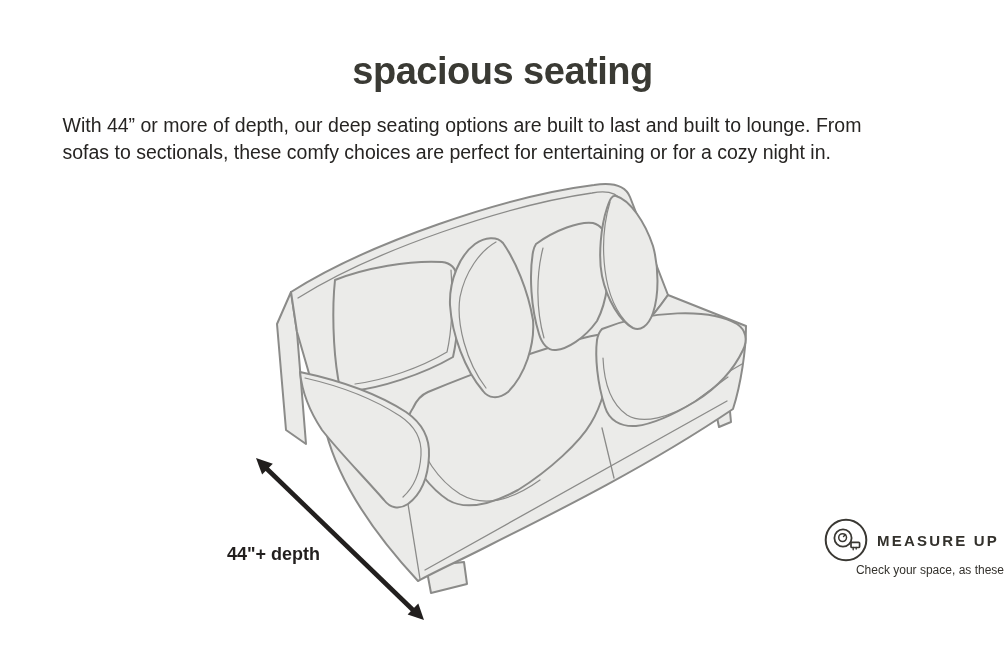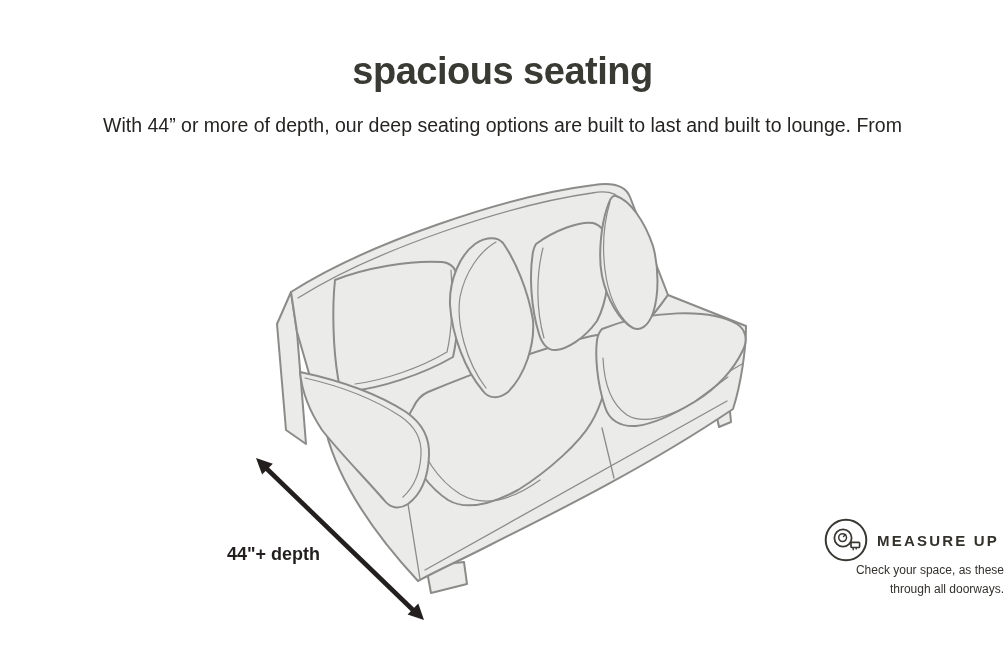--- a/index.html
+++ b/index.html
@@ -14,21 +14,20 @@
     position:absolute;top:49px;left:0;width:1005px;
     text-align:center;
     font-size:38px;line-height:44px;font-weight:700;
     letter-spacing:-0.5px;
     color:#3a3a34;
   }
   .subtitle{
     position:absolute;top:112px;left:50%;
     transform:translateX(-50%);
     width:880px;
-    text-align:center;
     font-size:19.5px;line-height:27px;
     color:#262422;
   }
   .subtitle span{display:block;}
   .scene{position:absolute;left:0;top:0;width:1005px;height:671px;}
   .depth-label{
     position:absolute;left:227px;top:544px;
     font-size:18px;font-weight:700;
     color:#221f1e;
     white-space:nowrap;
@@ -54,20 +53,21 @@
 </style>
 </head>
 <body>
 
 <div class="page">
 
   <div class="title">spacious seating</div>
 
   <div class="subtitle">
     <span>With 44” or more of depth, our deep seating options are built to last and built to lounge. From</span>
+    <span>sofas to sectionals, these comfy choices are perfect for entertaining or for a cozy night in.</span>
   </div>
 
   <svg class="scene" viewBox="0 0 1005 671" xmlns="http://www.w3.org/2000/svg">
     <g transform="translate(250,180)" fill="#ebebe9" stroke="#8b8b89" stroke-width="2" stroke-linejoin="round" stroke-linecap="round">
 
       <path d="M176,386 L214,382 L217,404 L181,413 Z"></path>
       <path d="M465,228 L479,221 L481,242 L469,247 Z"></path>
 
       <path d="M41,112 L27,144 L36,250 L56,264 L47,152 Z"></path>
 
@@ -116,17 +116,16 @@
       <circle cx="21" cy="22" r="8.6" stroke-width="1.8"></circle>
       <circle cx="20.6" cy="21.6" r="3.9" stroke-width="1.5"></circle>
       <line x1="21.5" y1="20.6" x2="23.6" y2="18.4" stroke-width="1.4"></line>
       <rect x="29" y="26.3" width="8.6" height="5.2" rx="1" stroke-width="1.7"></rect>
       <line x1="31.2" y1="31.5" x2="31.2" y2="33.8" stroke-width="1.4"></line>
       <line x1="34.2" y1="31.5" x2="34.2" y2="33" stroke-width="1.4"></line>
     </svg>
     <div class="measure-heading">MEASURE UP</div>
     <div class="measure-body">
       <span>Check your space, as these</span>
-      <span>through all doorways.</span>
     </div>
   </div>
 
 </div>
 
 </body></html>

